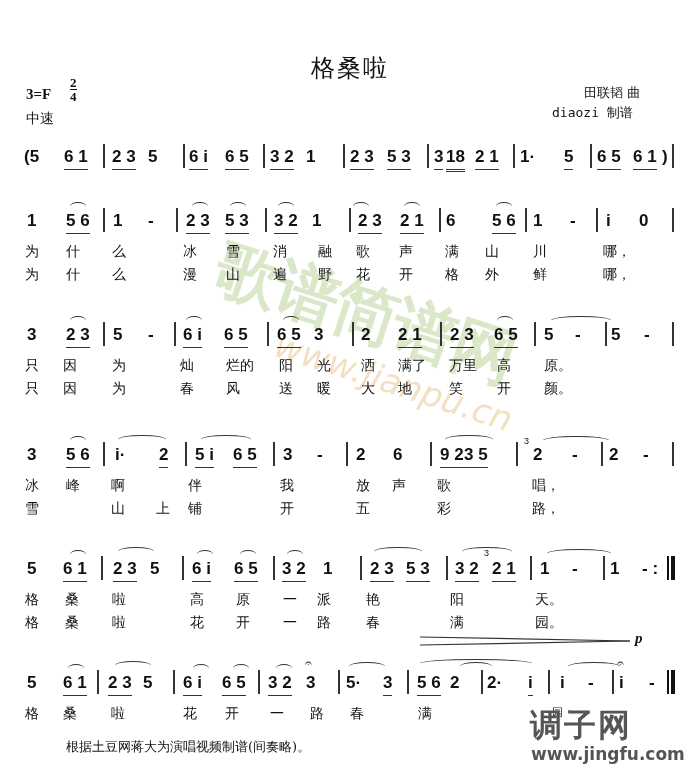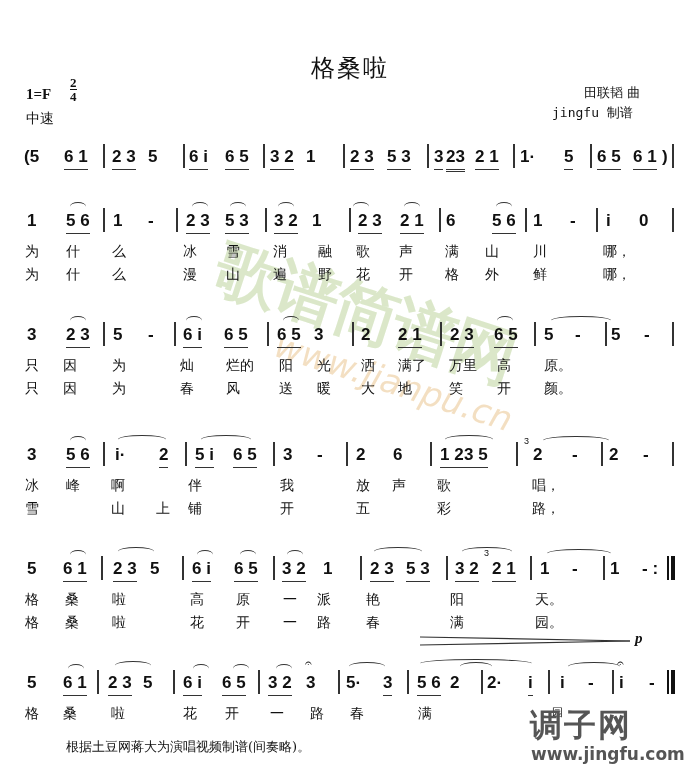--- a/index.html
+++ b/index.html
@@ -30,47 +30,47 @@
   .cresc { left:420px; top:636px; width:210px; height:10px; }
   .dyn { left:635px; top:630px; font-family:"Liberation Serif", serif; font-style:italic; font-weight:bold; font-size:15px; }
 </style>
 </head>
 <body>
 
 <div class="abs wm1">歌谱简谱网</div>
 <div class="abs wm2">www.jianpu.cn</div>
 
 <div class="abs title">格桑啦</div>
-<div class="abs key">1=F</div>
+<div class="abs key">3=F</div>
 <div class="abs time-sig">
   <div style="border-bottom:1px solid #111;">2</div>
   <div>4</div>
 </div>
 <div class="abs tempo">中速</div>
 <div class="abs composer">田联韬 曲</div>
-<div class="abs arranger">jingfu 制谱</div>
+<div class="abs arranger">diaozi 制谱</div>
 
 <div class="row" style="top:146px;">
   <span class="note" style="left:24px;">(5</span>
   <span class="note ul" style="left:64px;">6 1</span>
   <span class="bar" style="left:103px;"></span>
   <span class="note ul" style="left:112px;">2 3</span>
   <span class="note" style="left:148px;">5</span>
   <span class="bar" style="left:183px;"></span>
   <span class="note ul" style="left:189px;">6 i</span>
   <span class="note ul" style="left:225px;">6 5</span>
   <span class="bar" style="left:263px;"></span>
   <span class="note ul" style="left:270px;">3 2</span>
   <span class="note" style="left:306px;">1</span>
   <span class="bar" style="left:343px;"></span>
   <span class="note ul" style="left:350px;">2 3</span>
   <span class="note ul" style="left:387px;">5 3</span>
   <span class="bar" style="left:427px;"></span>
   <span class="note ul" style="left:434px;">3</span>
-  <span class="note ul dul" style="left:446px;">23</span>
+  <span class="note ul dul" style="left:446px;">18</span>
   <span class="note ul" style="left:475px;">2 1</span>
   <span class="bar" style="left:513px;"></span>
   <span class="note" style="left:520px;">1·</span>
   <span class="note ul" style="left:564px;">5</span>
   <span class="bar" style="left:590px;"></span>
   <span class="note ul" style="left:597px;">6 5</span>
   <span class="note ul" style="left:633px;">6 1</span>
   <span class="note" style="left:662px;">)</span>
   <span class="bar" style="left:672px;"></span>
 </div>
@@ -213,21 +213,21 @@
   <span class="bar" style="left:185px;"></span>
   <span class="note ul" style="left:195px;">5 i</span>
   <span class="note ul" style="left:233px;">6 5</span>
   <span class="bar" style="left:273px;"></span>
   <span class="note" style="left:283px;">3</span>
   <span class="note" style="left:317px;">-</span>
   <span class="bar" style="left:346px;"></span>
   <span class="note" style="left:356px;">2</span>
   <span class="note" style="left:393px;">6</span>
   <span class="bar" style="left:430px;"></span>
-  <span class="note ul" style="left:440px;">1 2</span>
+  <span class="note ul" style="left:440px;">9 2</span>
   <span class="note ul" style="left:464px;">3 5</span>
   <span class="bar" style="left:516px;"></span>
   <span style="position:absolute;left:524px;top:-8px;font-size:9px;font-family:'Liberation Sans',sans-serif;">3</span>
   <span class="note" style="left:533px;">2</span>
   <span class="note" style="left:572px;">-</span>
   <span class="bar" style="left:601px;"></span>
   <span class="note" style="left:609px;">2</span>
   <span class="note" style="left:643px;">-</span>
   <span class="bar" style="left:672px;"></span>
 </div>

